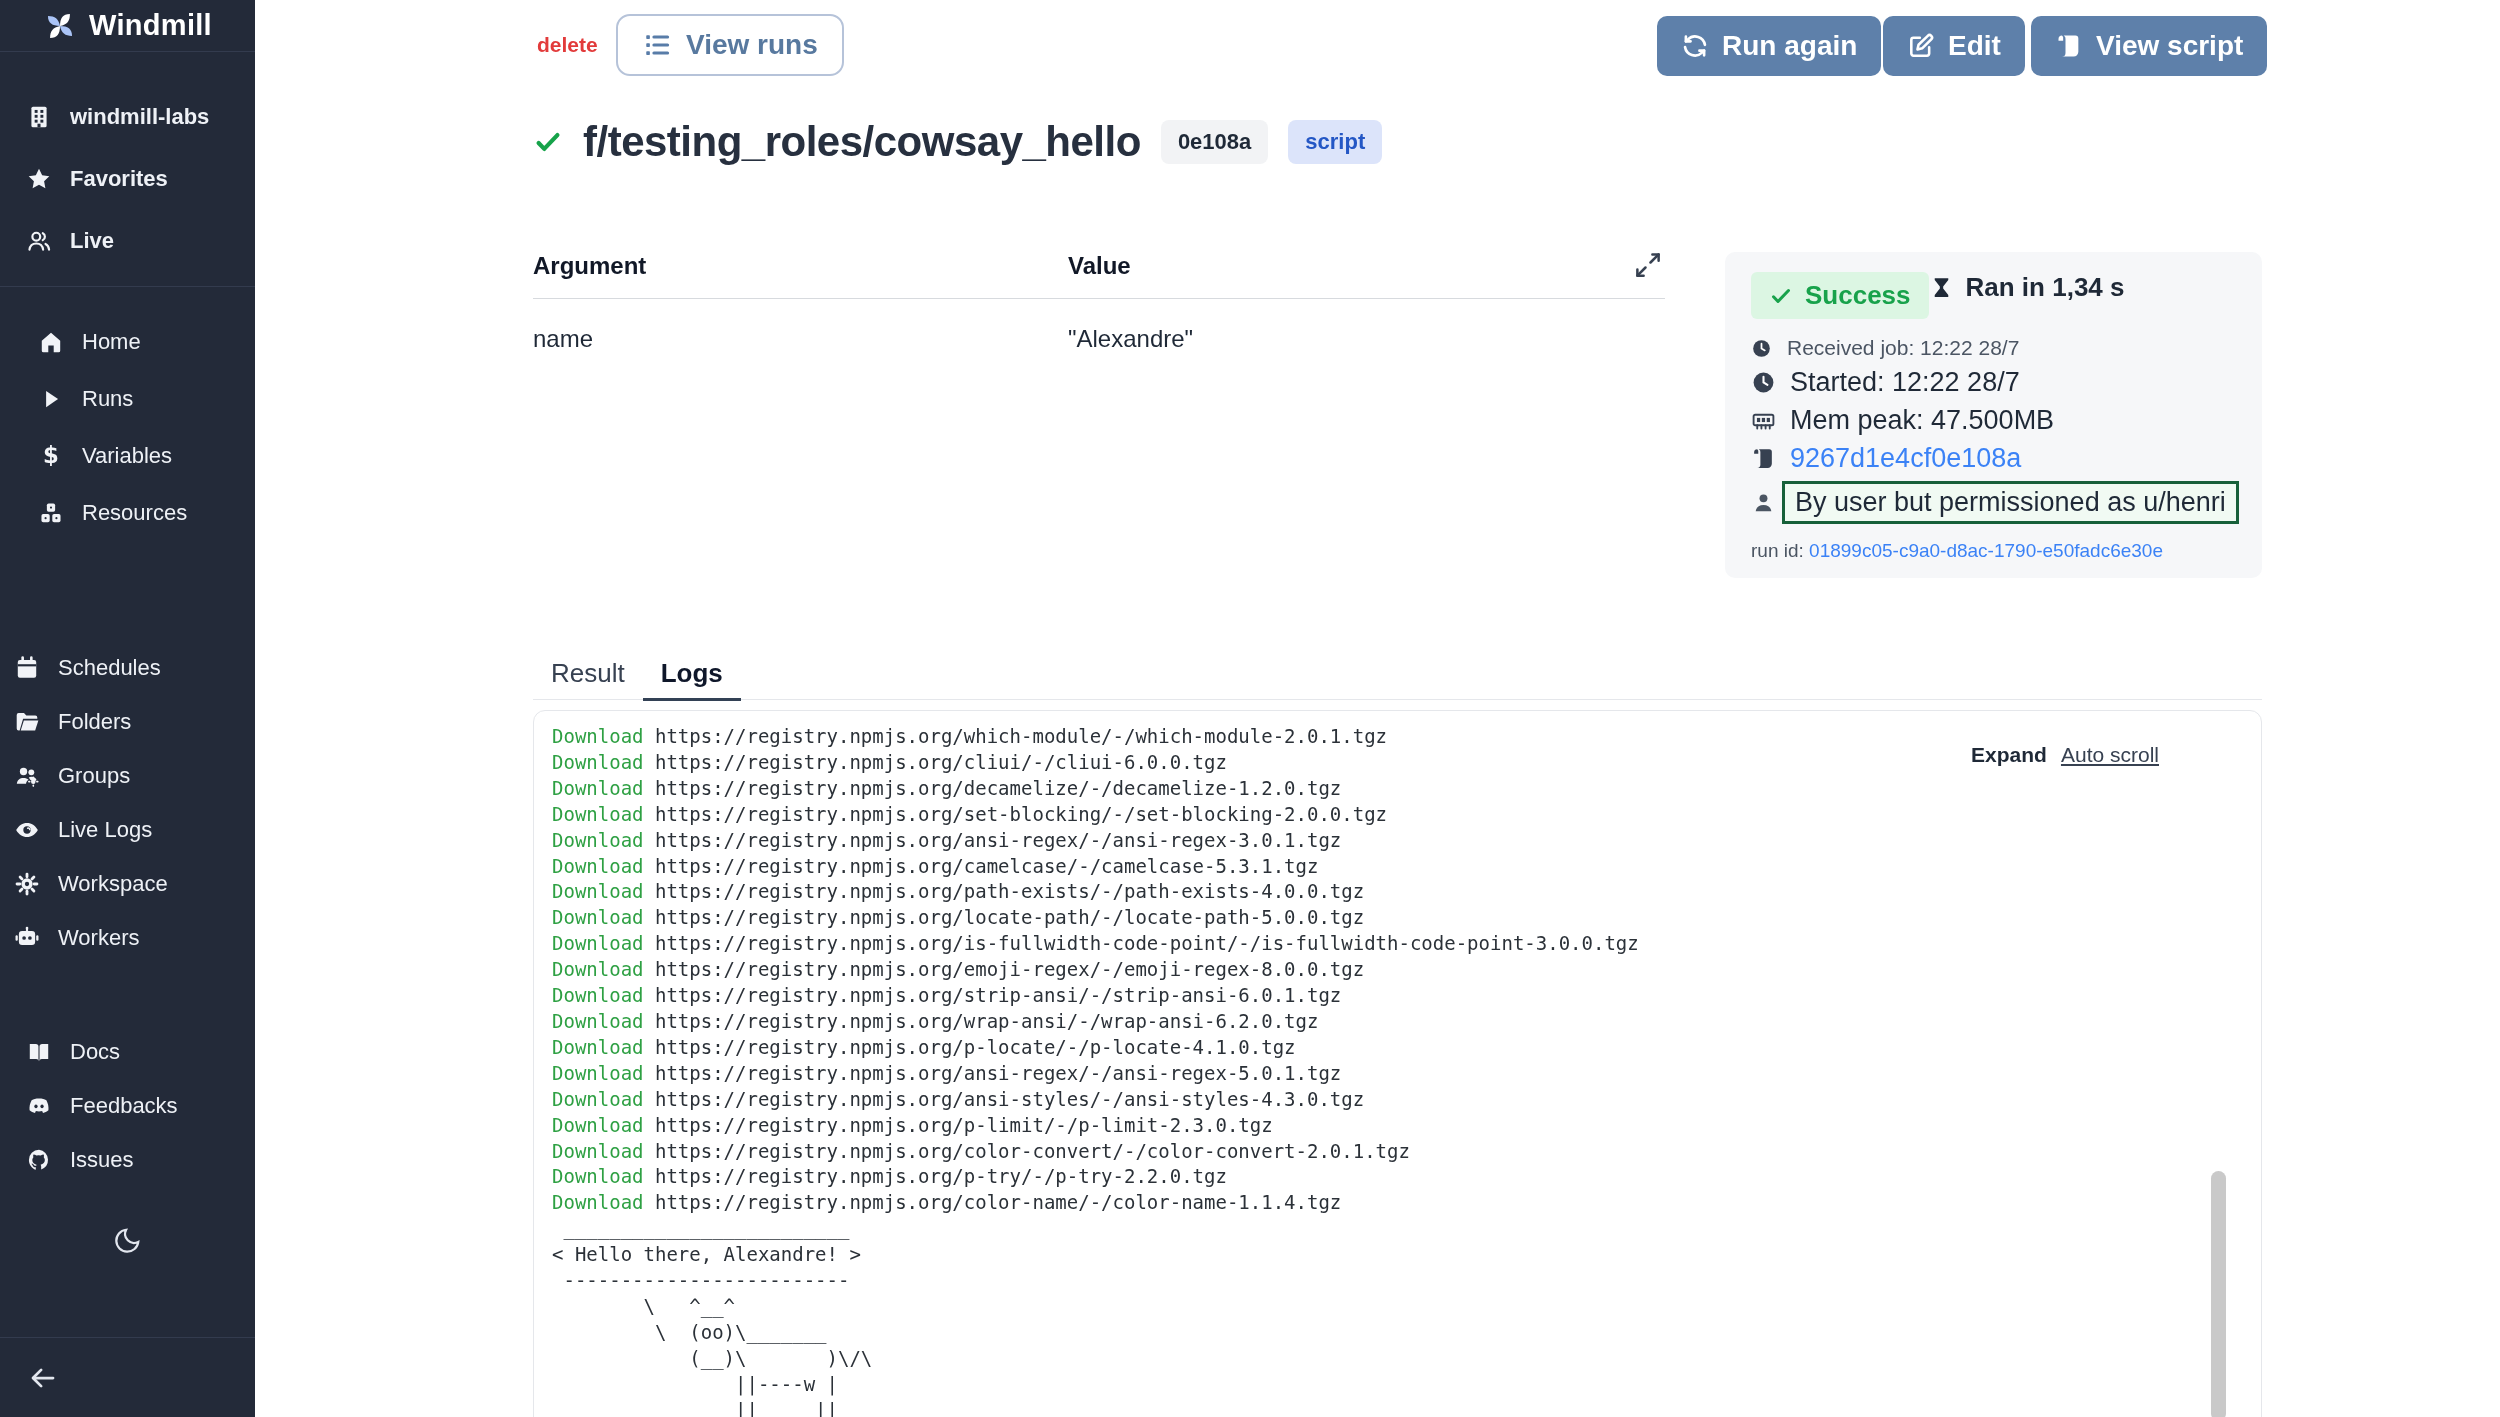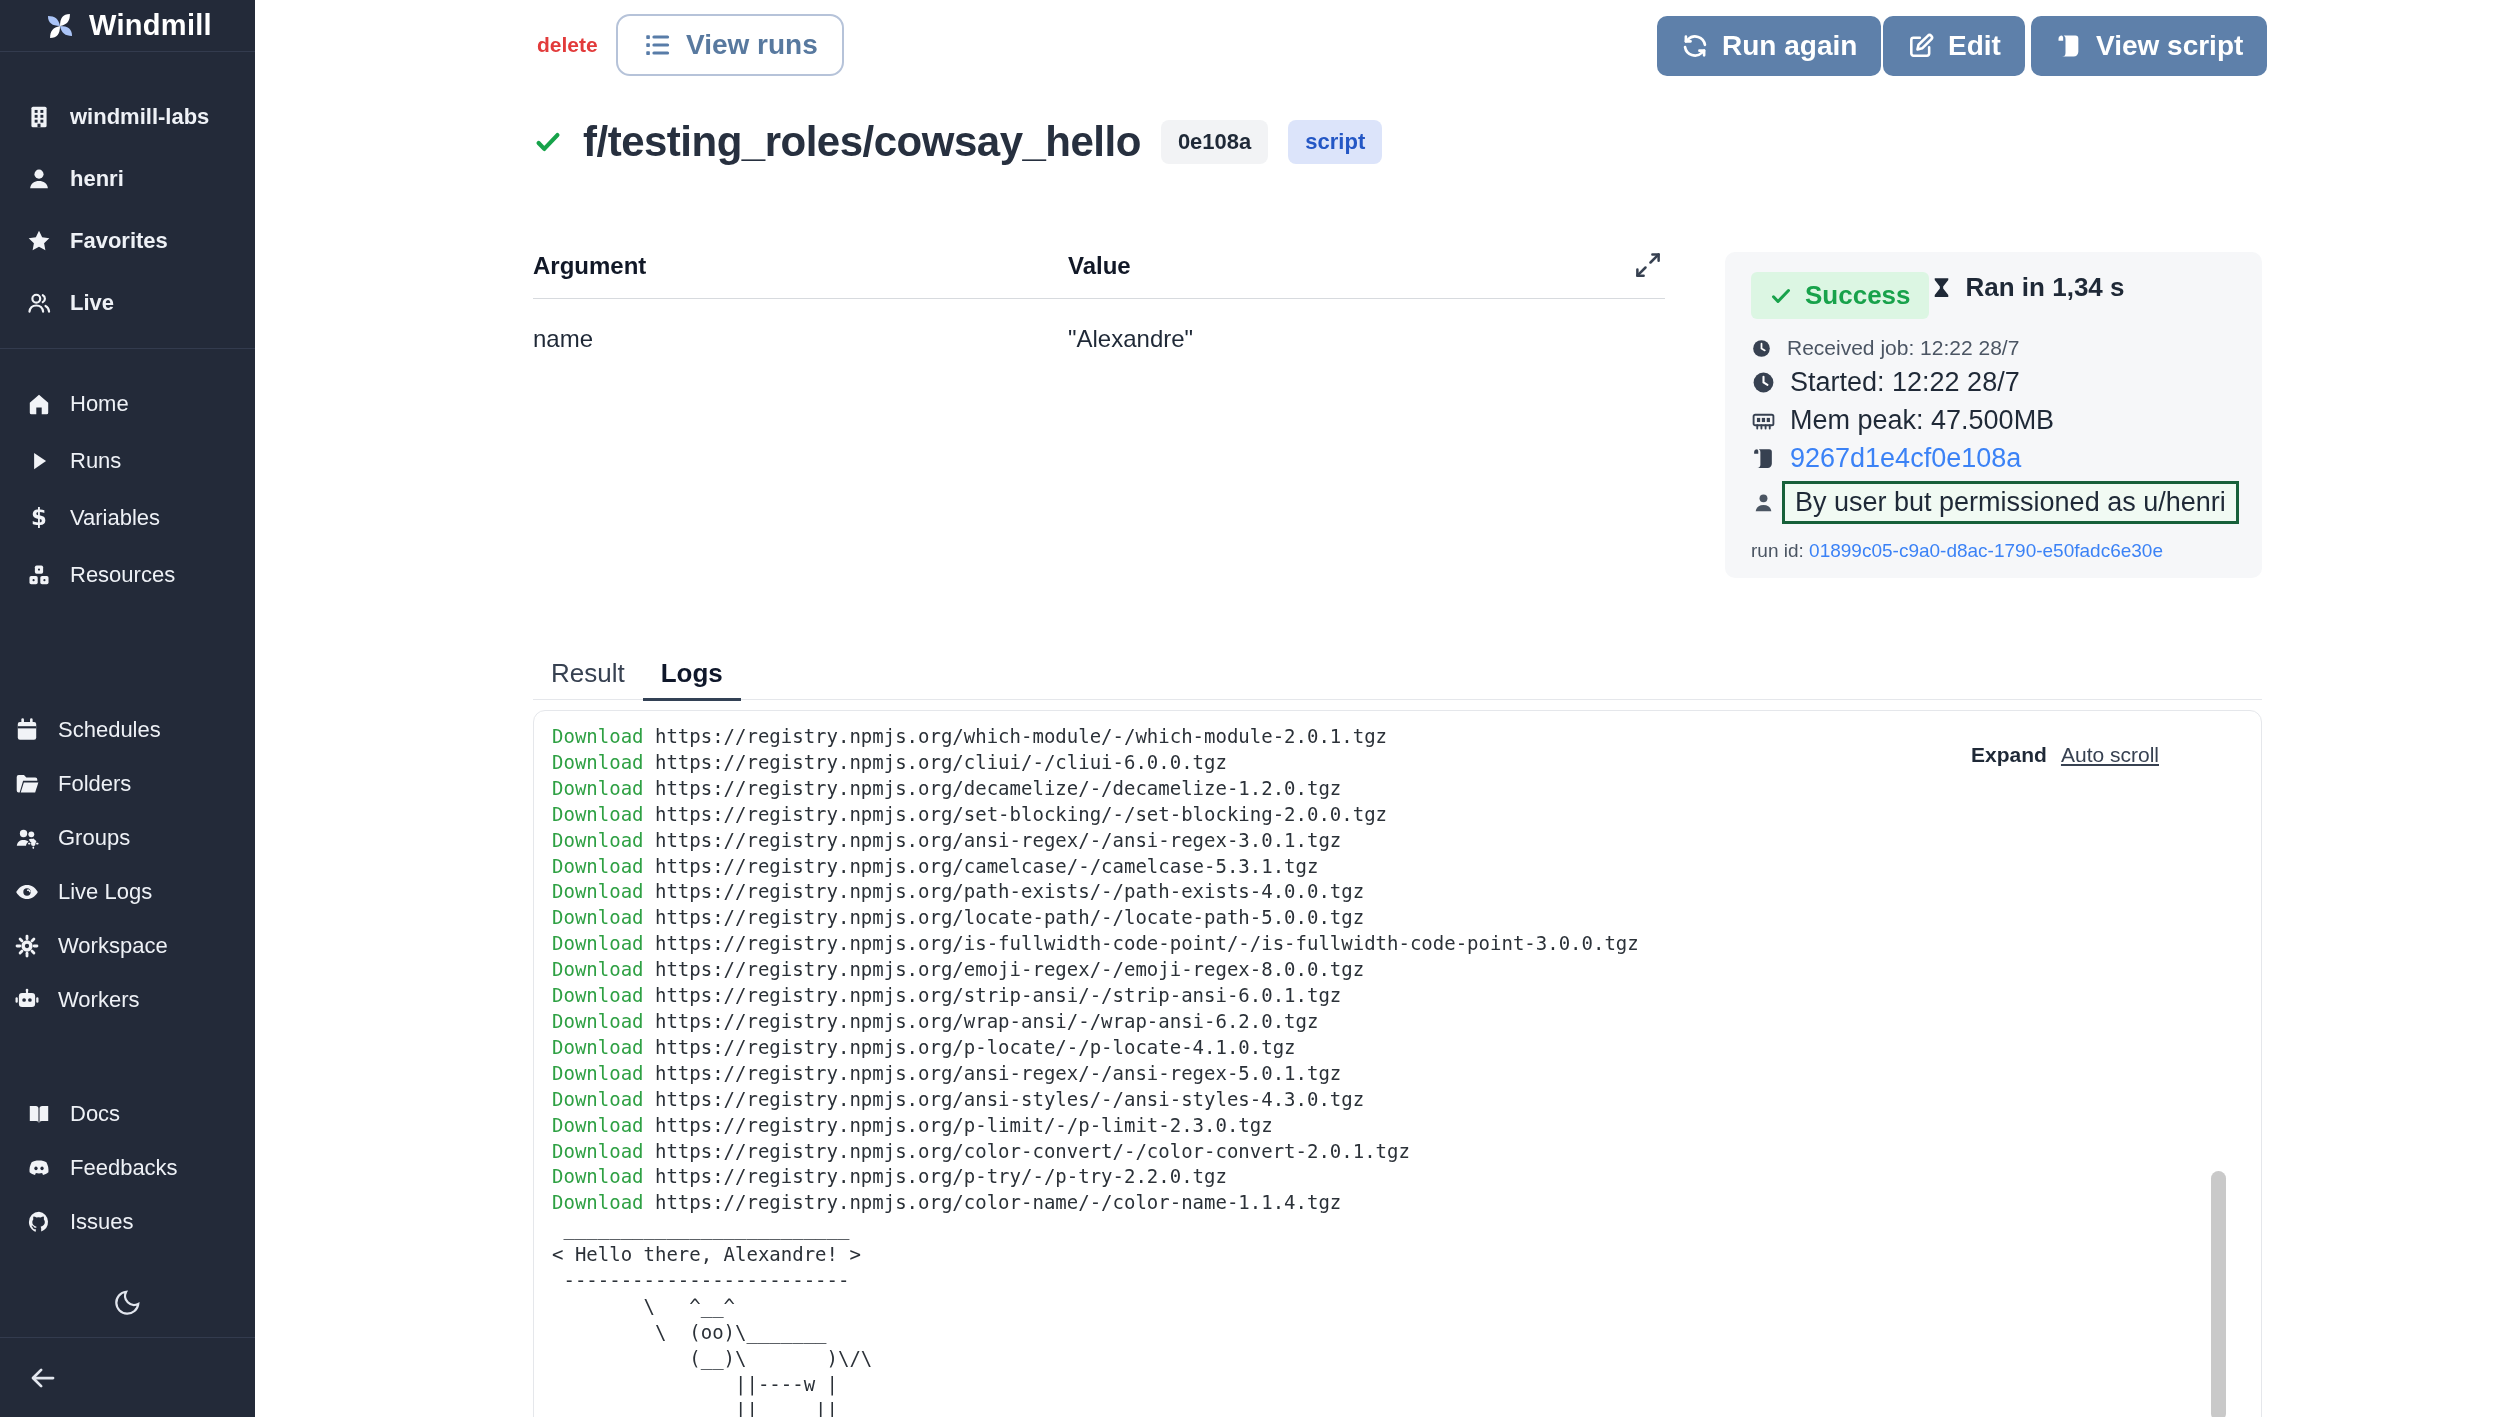--- a/index.html
+++ b/index.html
@@ -15,21 +15,21 @@
   }
   .logo-row { height:52px; display:flex; align-items:center; justify-content:center; gap:12px;
     border-bottom:1px solid #333b4e; cursor:pointer; }
   .logo-row svg { width:34px; height:34px; }
   .logo-text { font-size:29px; font-weight:bold; color:#fff; letter-spacing:.3px; }
   .sb-divider { height:1px; background:#333b4e; flex:none; }
   .nav-section { display:flex; flex-direction:column; }
   .nav-item { display:flex; align-items:center; gap:18px; padding-left:26px; cursor:pointer; }
   .sec-0 { margin-top:34px;font-weight:bold; } .sec-0 .nav-item { height:62px; }
   .div-1 { margin-top:14px; }
-  .sec-1 { margin-top:26px; } .sec-1 .nav-item { height:57px; }
+  .sec-1 { margin-top:26px;margin-left:12px; } .sec-1 .nav-item { height:57px; }
   .sec-2 { margin-top:100px; } .sec-2 .nav-item { height:54px;padding-left:14px; }
   .sec-3 { margin-top:60px; } .sec-3 .nav-item { height:54px; }
   .nav-icon { width:26px; height:26px; display:flex; flex:none; }
   .nav-icon svg { width:26px; height:26px; }
   .nav-label { font-size:22px; color:#eef1f6; white-space:nowrap; }
   .moon-row { margin-top:26px; height:54px; display:flex; align-items:center; justify-content:center; cursor:pointer; }
   .moon-row svg { width:30px; height:30px; }
   .collapse-divider { margin-top:auto; }
   .collapse-row { height:79px; display:flex; align-items:center; padding-left:28px; cursor:pointer; }
   .collapse-row svg { width:30px; height:30px; }
@@ -129,29 +129,20 @@
                   <rect x="13.3" y="14.5" width="2.7" height="2.7"></rect>
                   <rect x="10.6" y="18.2" width="2.8" height="3.3"></rect>
                 </g>
               </svg>
             </span>
             <span class="nav-label">windmill-labs</span>
           </div>
           <div class="nav-item">
             <span class="nav-icon">
               <svg viewBox="0 0 24 24" xmlns="http://www.w3.org/2000/svg">
-                <circle cx="12" cy="7.5" r="4.2" fill="#f1f3f7"></circle>
-                <path d="M3.8 20.5c.6-4.4 4-6.6 8.2-6.6s7.6 2.2 8.2 6.6z" fill="#f1f3f7"></path>
-              </svg>
-            </span>
-            <span class="nav-label">henri</span>
-          </div>
-          <div class="nav-item">
-            <span class="nav-icon">
-              <svg viewBox="0 0 24 24" xmlns="http://www.w3.org/2000/svg">
                 <path d="M12 2.5l2.9 6 6.6.9-4.8 4.6 1.2 6.5L12 17.4l-5.9 3.1 1.2-6.5L2.5 9.4l6.6-.9z" fill="#f1f3f7"></path>
               </svg>
             </span>
             <span class="nav-label">Favorites</span>
           </div>
           <div class="nav-item">
             <span class="nav-icon">
               <svg viewBox="0 0 24 24" xmlns="http://www.w3.org/2000/svg">
                 <g fill="none" stroke="#f1f3f7" stroke-width="2" stroke-linecap="round">
                   <circle cx="9.5" cy="8" r="3.6"></circle>

